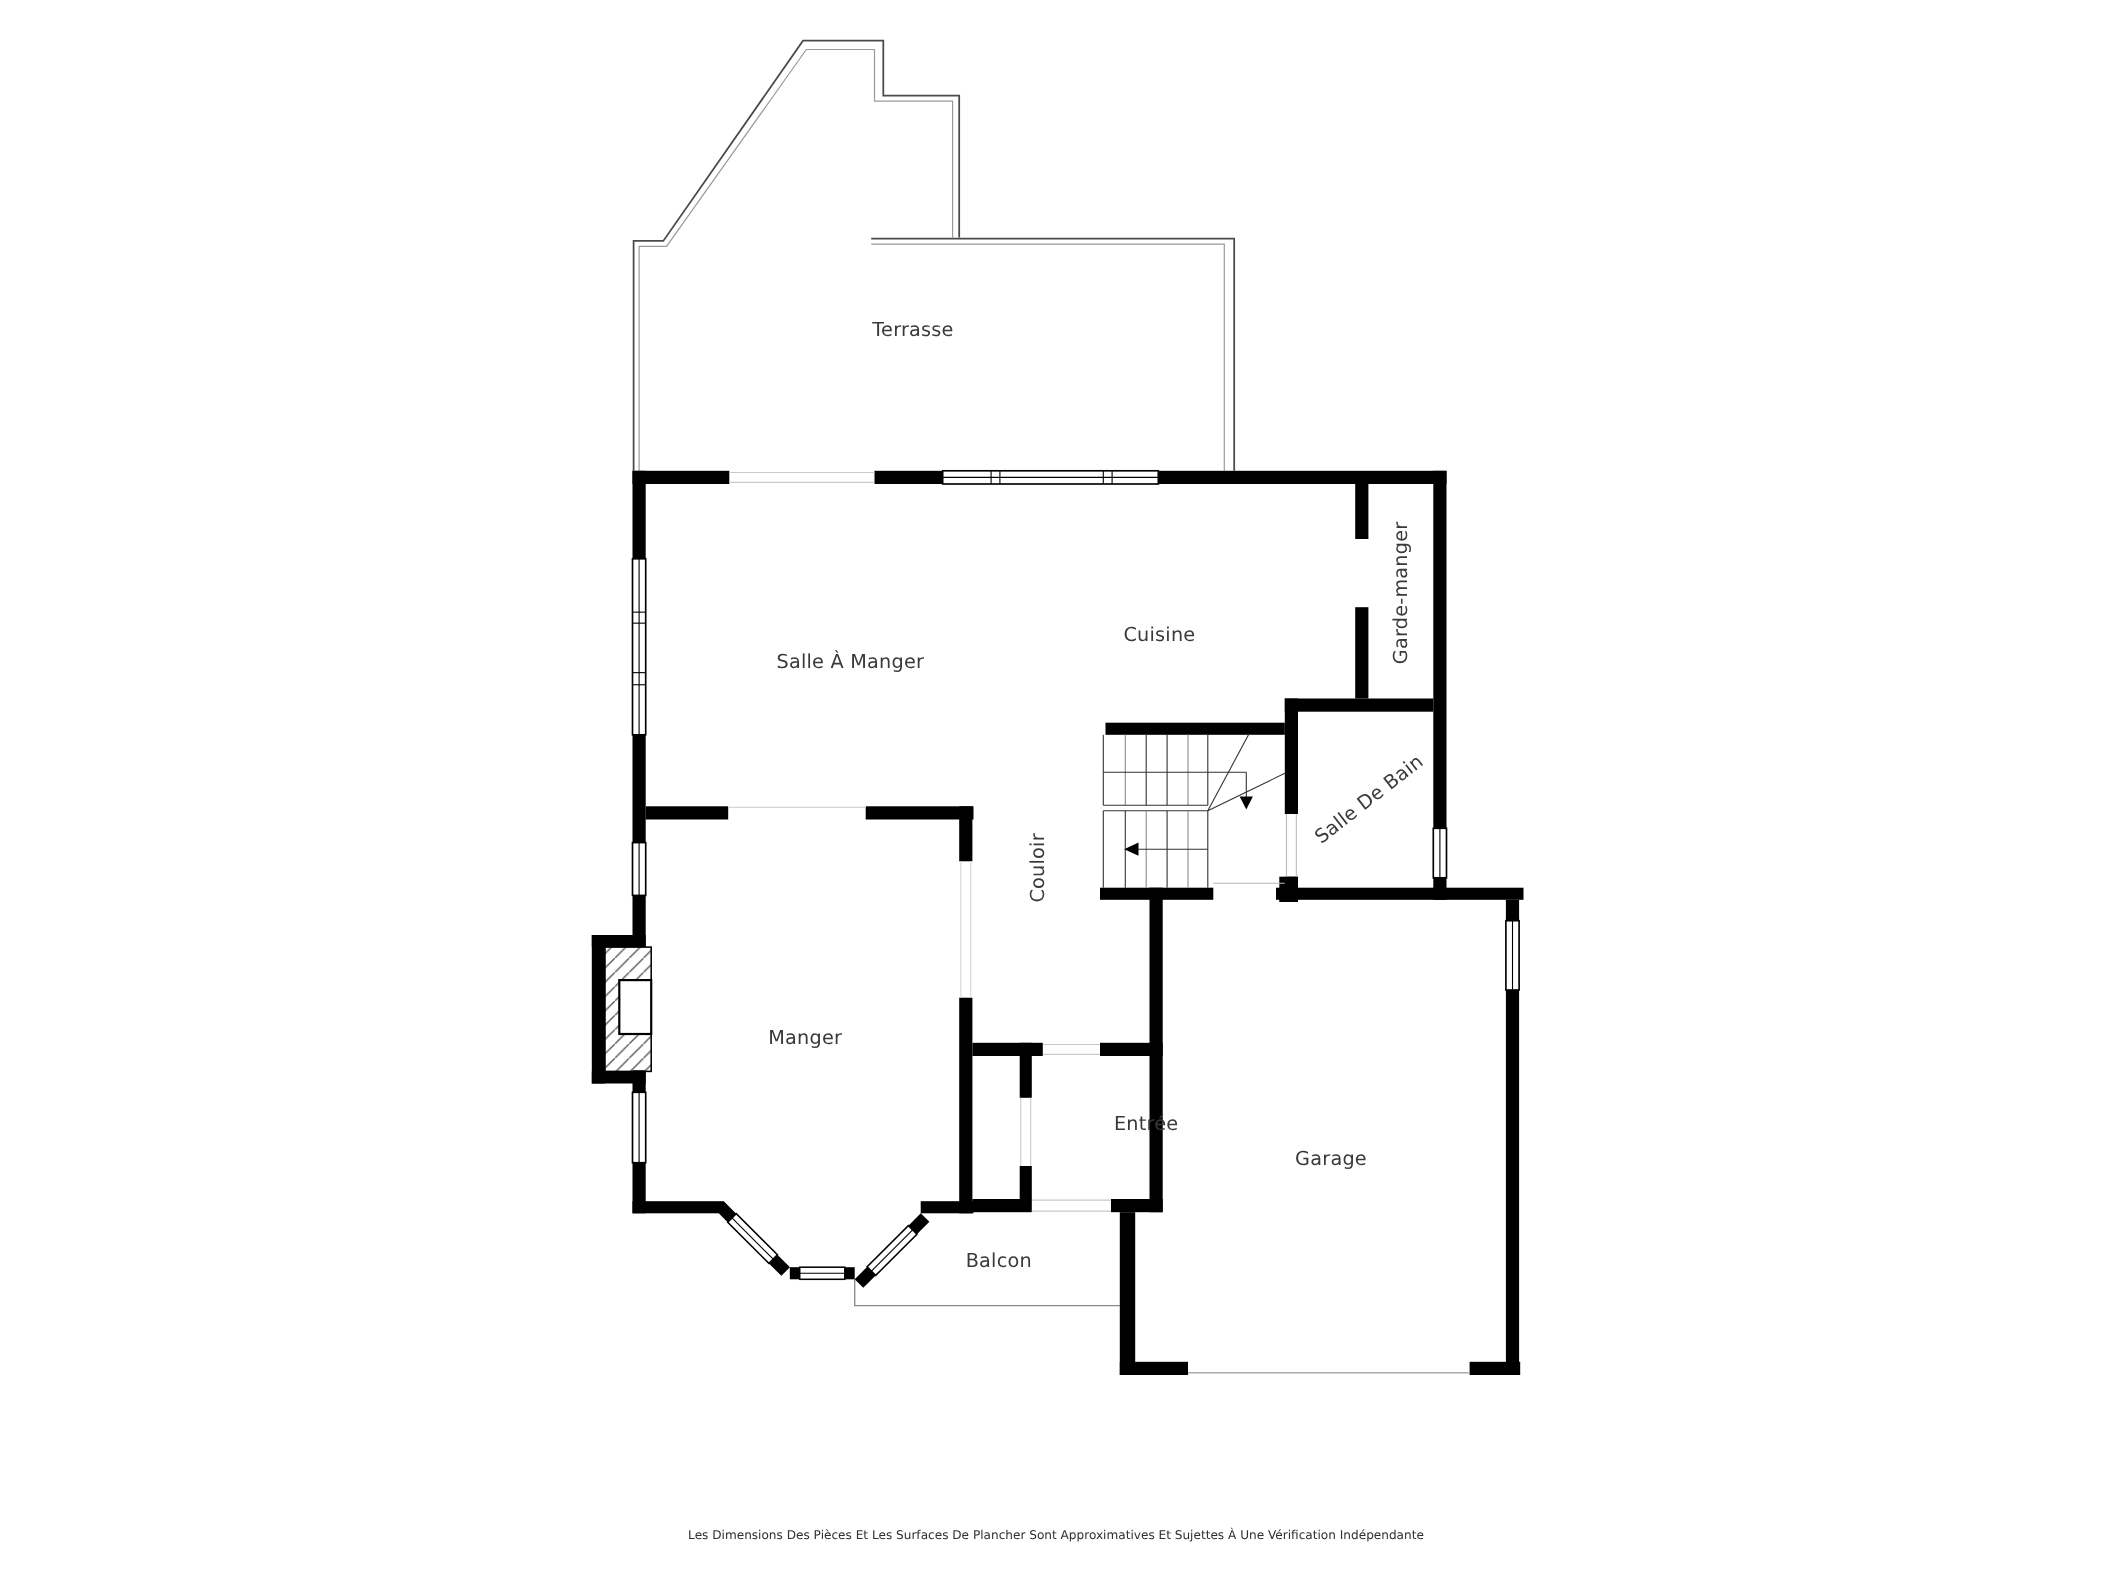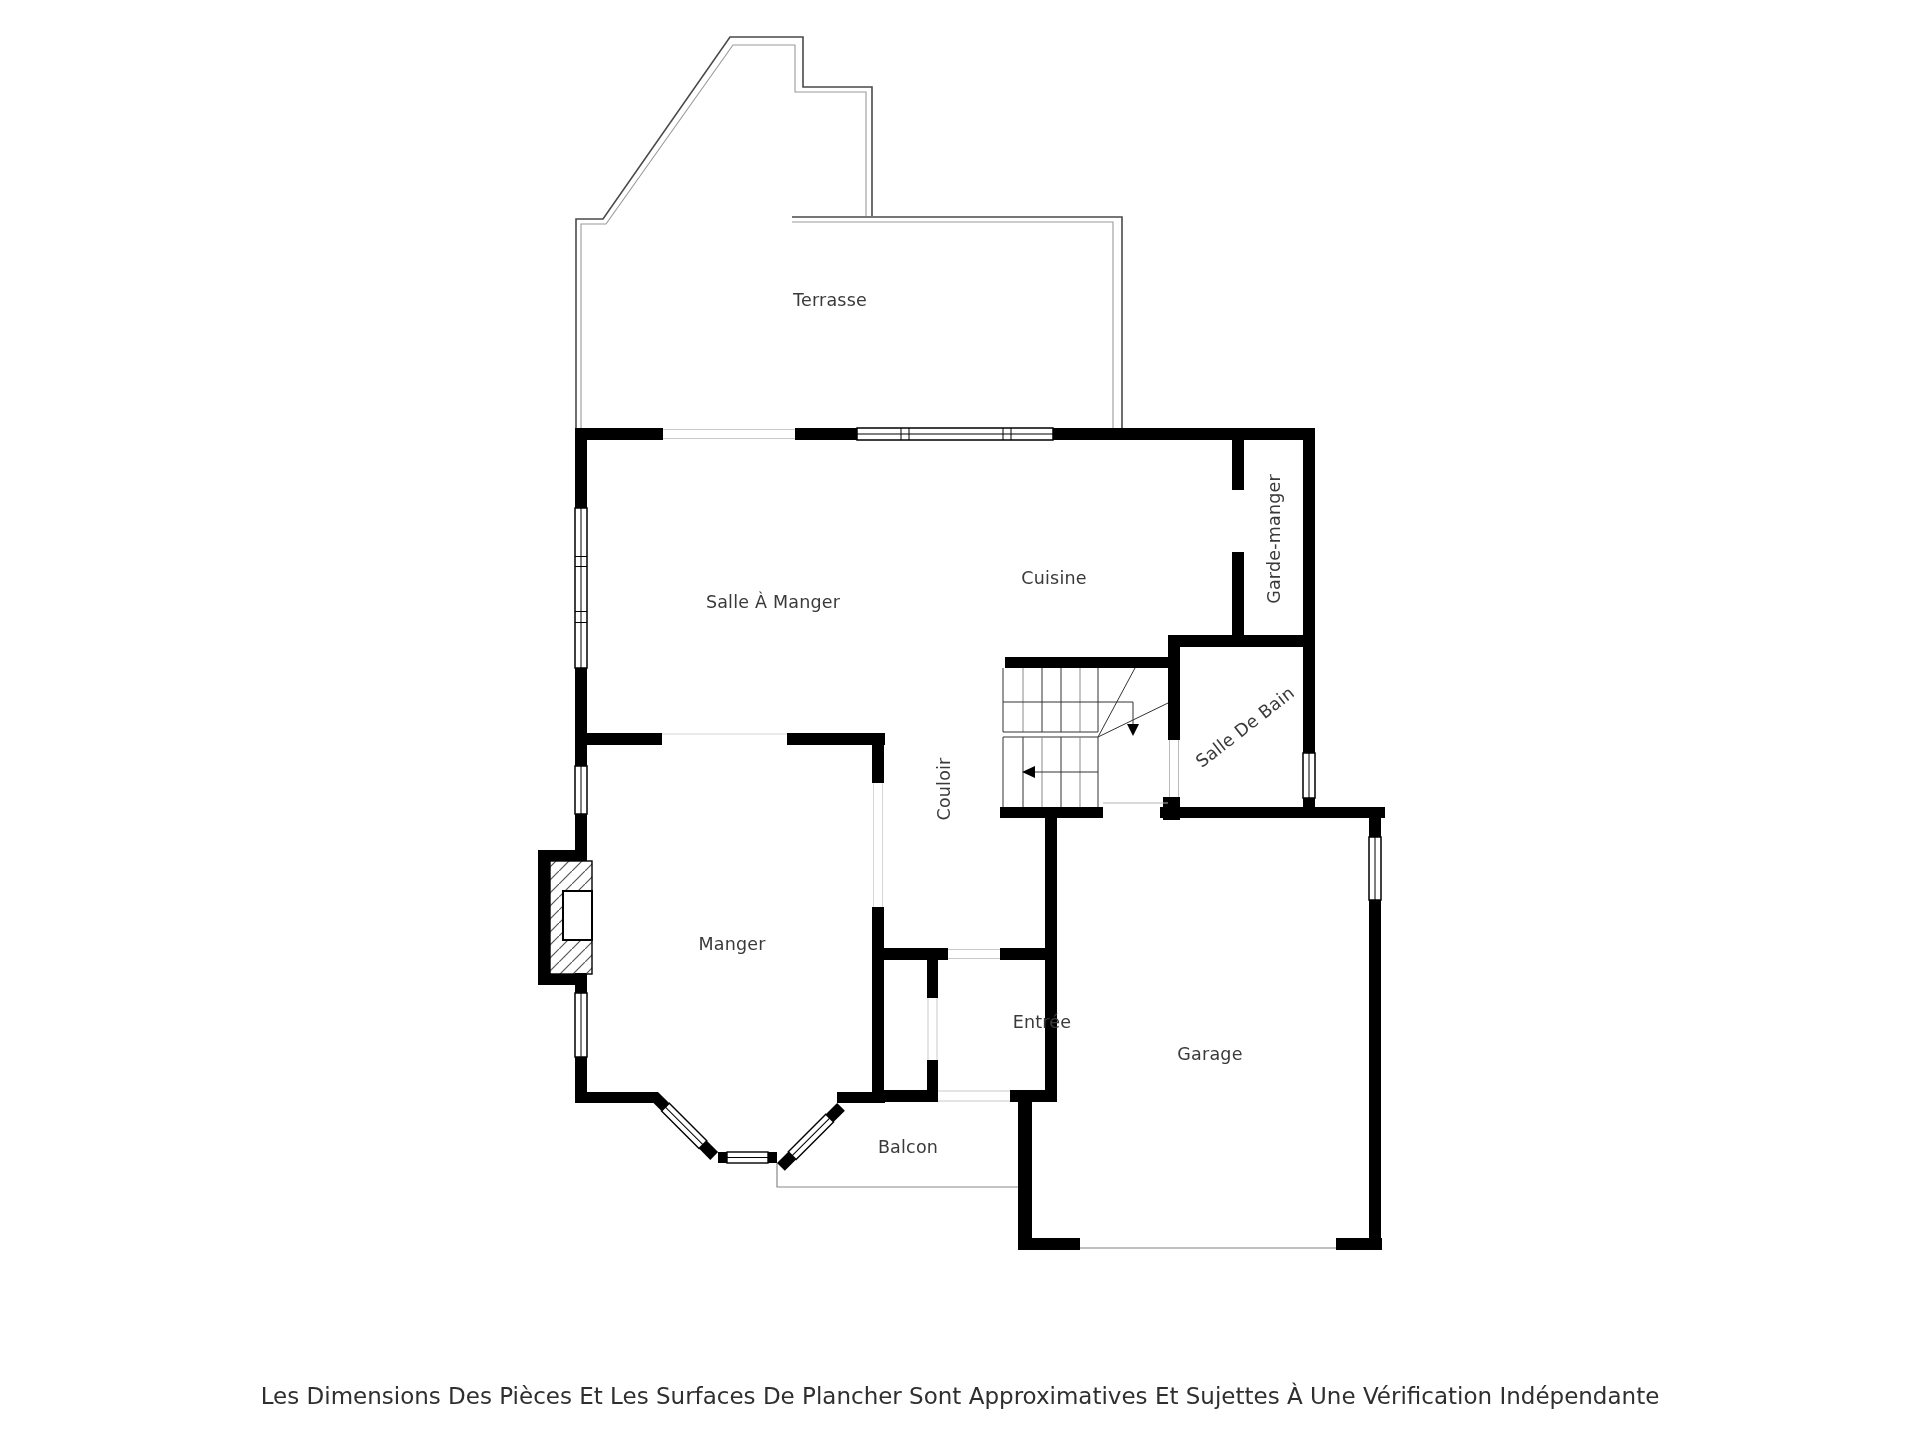--- a/index.html
+++ b/index.html
@@ -5,21 +5,21 @@
   html,body{margin:0;padding:0;background:#ffffff;}
   body{width:1920px;height:1440px;position:relative;overflow:hidden;
        font-family:"DejaVu Sans","Liberation Sans",sans-serif;}
   #plan{position:relative;width:1620px;height:1440px;text-align:center;}
   #plan svg{position:absolute;left:0;top:0;}
   .room-label{position:absolute;font-size:17.5px;color:#3a3a3a;white-space:nowrap;
        transform:translate(-50%,-50%);letter-spacing:.2px;}
   .room-label.rot90{transform:translate(-50%,-50%) rotate(-90deg);}
   .room-label.rot40{transform:translate(-50%,-50%) rotate(-38deg);}
   #disclaimer{position:absolute;left:960px;top:1396px;transform:translate(-50%,-50%);
-       font-size:23px;color:#2f2f2f;white-space:nowrap;}
+       font-size:11px;color:#2f2f2f;white-space:nowrap;}
 </style>
 </head>
 <body>
 
 <div id="plan">
 
 <svg width="1920" height="1440" viewBox="0 0 1920 1440">
   <defs>
     <pattern id="hatch" patternUnits="userSpaceOnUse" width="13" height="13">
       <path d="M-3,16 L16,-3" stroke="#555" stroke-width="1.2"></path>

